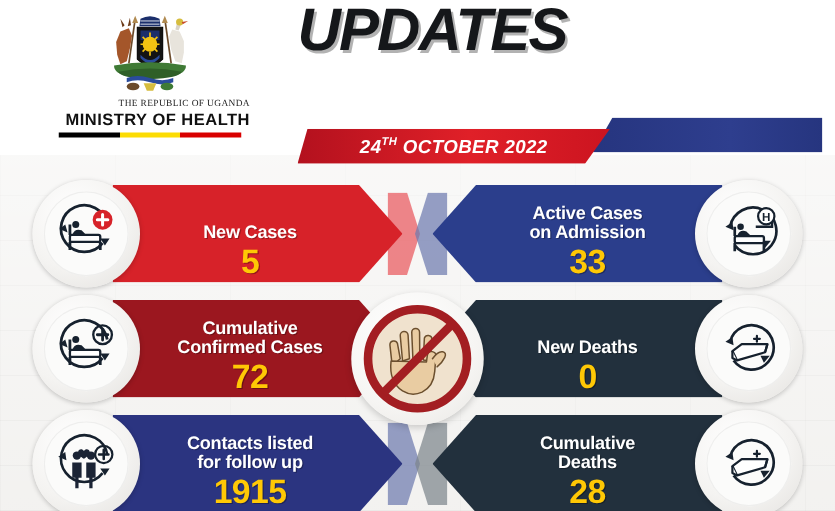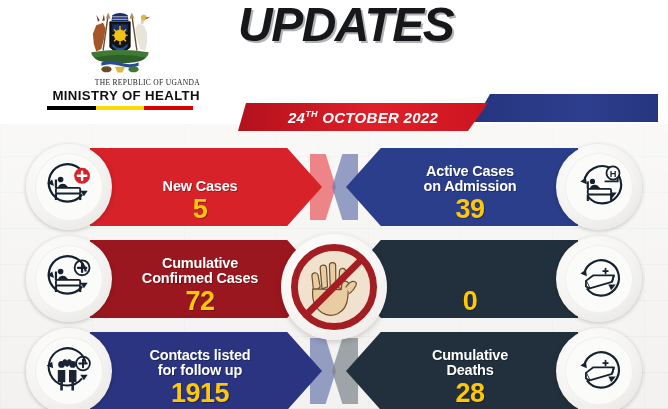--- a/index.html
+++ b/index.html
@@ -448,21 +448,21 @@
       </div>
     </div>
 
     <div class="stat right row1">
       <div class="panel">
         <div class="panel-tab" style="background:#6E7AAE"></div>
         <div class="panel-main" style="background:#2B3E8C"></div>
         <div class="panel-content">
           <div class="stat-label">Active Cases
 on Admission</div>
-          <div class="stat-value">39</div>
+          <div class="stat-value">33</div>
         </div>
       </div>
       <div class="icon-badge">
         <div class="icon-inner">
           <svg viewBox="0 0 60 60">
             <path d="M14 24 A20 20 0 1 1 18 40" fill="none" stroke="#16212e" stroke-width="2.3"></path>
             <polygon points="16,20 10,24 17,27" fill="#16212e"></polygon>
             <polygon points="44,42 49,36 41,36" fill="#16212e"></polygon>
             <rect x="18" y="32" width="25" height="6" rx="1.5" fill="#fff" stroke="#16212e" stroke-width="2"></rect>
             <line x1="18" y1="38" x2="18" y2="45" stroke="#16212e" stroke-width="2.3"></line>
@@ -476,20 +476,21 @@
           </svg>
         </div>
       </div>
     </div>
 
     <div class="stat right row2">
       <div class="panel">
         <div class="panel-tab" style="background:#7D858C"></div>
         <div class="panel-main" style="background:#22303D"></div>
         <div class="panel-content">
+          <div class="stat-label">New Deaths</div>
           <div class="stat-value">0</div>
         </div>
       </div>
       <div class="icon-badge">
         <div class="icon-inner">
           <svg viewBox="0 0 60 60">
             <path d="M14 24 A19 19 0 1 1 17 40" fill="none" stroke="#16212e" stroke-width="2.3"></path>
             <polygon points="16,20 10,24 17,27" fill="#16212e"></polygon>
             <polygon points="43,42 48,36 40,36" fill="#16212e"></polygon>
             <path d="M16 32 L24 26 L46 26 L44 33 L20 40 Z" fill="#fff" stroke="#16212e" stroke-width="1.9" stroke-linejoin="round"></path>

